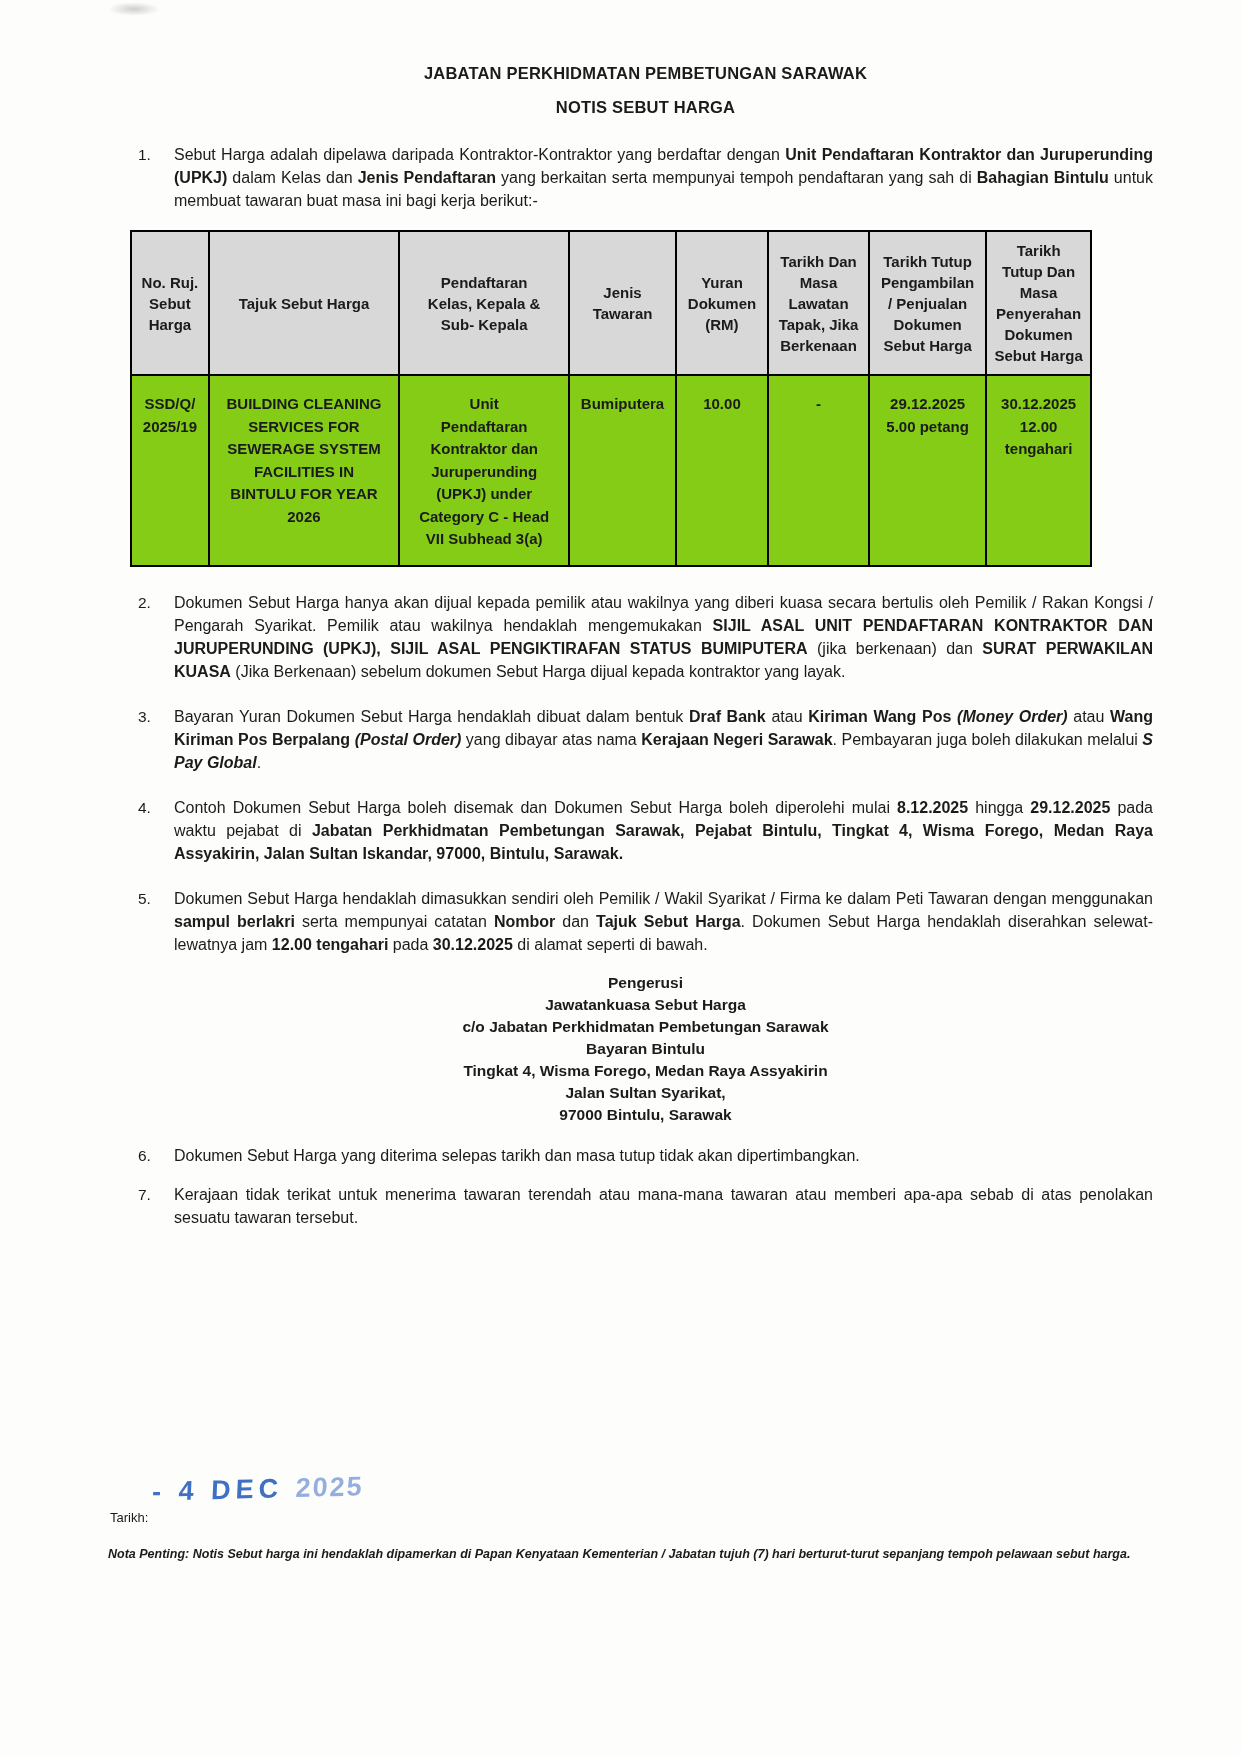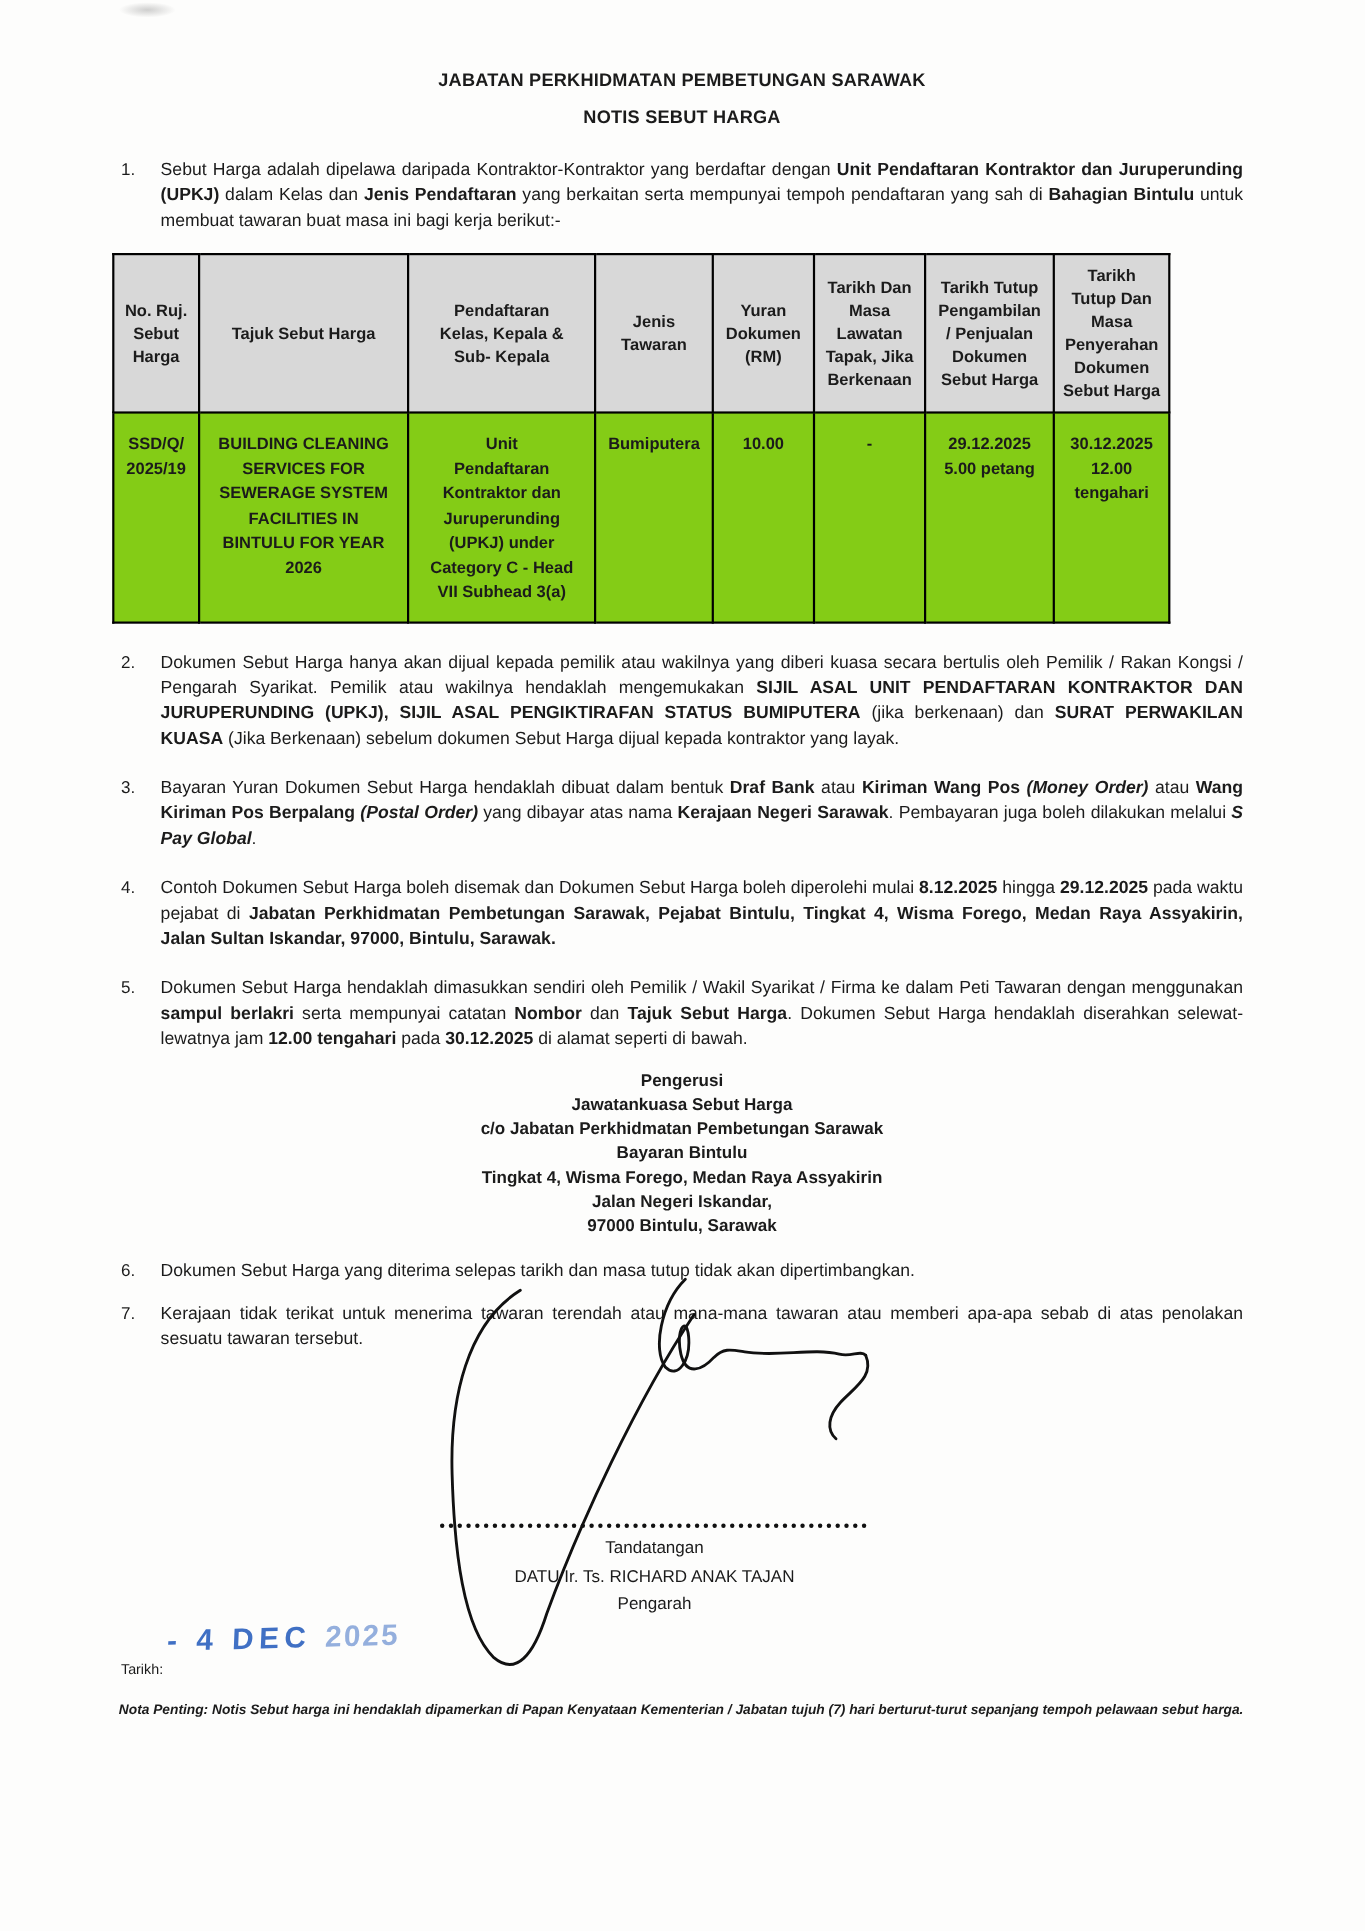--- a/index.html
+++ b/index.html
@@ -14,21 +14,21 @@
     font-family: "Liberation Sans", sans-serif;
     overflow: hidden;
   }
   .scan-smudge {
     position: absolute;
     left: 108px; top: 2px;
     width: 52px; height: 14px;
     background: radial-gradient(ellipse at center, rgba(120,120,120,.35), rgba(120,120,120,0) 70%);
     border-radius: 50%;
   }
-  .content { padding: 60px 111px 0 110px; }
+  .content { padding: 60px 88px 0 110px; margin-left: 28px; }
   .doc-title, .doc-subtitle {
     text-align: center;
     font-weight: 700;
     font-size: 16.5px;
     letter-spacing: .2px;
   }
   .doc-title { margin-top: 4px; }
   .doc-subtitle { margin-top: 15px; }
 
   .item { display: flex; margin-top: 22px; }
@@ -219,45 +219,34 @@
       <span class="num">5.</span>
       <div class="txt"><span>Dokumen Sebut Harga hendaklah dimasukkan sendiri oleh Pemilik / Wakil Syarikat / Firma ke dalam Peti Tawaran dengan menggunakan </span><span style="font-weight: 700;">sampul berlakri</span><span> serta mempunyai catatan </span><span style="font-weight: 700;">Nombor</span><span> dan </span><span style="font-weight: 700;">Tajuk Sebut Harga</span><span>. Dokumen Sebut Harga hendaklah diserahkan selewat-lewatnya jam </span><span style="font-weight: 700;">12.00 tengahari</span><span> pada </span><span style="font-weight: 700;">30.12.2025</span><span> di alamat seperti di bawah.</span></div>
     </div>
 
     <div class="address-block">
       <div>Pengerusi</div>
       <div>Jawatankuasa Sebut Harga</div>
       <div>c/o Jabatan Perkhidmatan Pembetungan Sarawak</div>
       <div>Bayaran Bintulu</div>
       <div>Tingkat 4, Wisma Forego, Medan Raya Assyakirin</div>
-      <div>Jalan Negeri Iskandar,</div>
+      <div>Jalan Sultan Syarikat,</div>
       <div>97000 Bintulu, Sarawak</div>
     </div>
 
     <div class="item" style="margin-top:18px">
       <span class="num">6.</span>
       <div class="txt"><span>Dokumen Sebut Harga yang diterima selepas tarikh dan masa tutup tidak akan dipertimbangkan.</span></div>
     </div>
     <div class="item" style="margin-top:16px">
       <span class="num">7.</span>
       <div class="txt"><span>Kerajaan tidak terikat untuk menerima tawaran terendah atau mana-mana tawaran atau memberi apa-apa sebab di atas penolakan sesuatu tawaran tersebut.</span></div>
     </div>
   </div>
 
-  <div class="sig-area">
-    <div class="sig-dotted"></div>
-    <div class="sig-label">Tandatangan</div>
-    <div class="sig-name">DATU Ir. Ts. RICHARD ANAK TAJAN</div>
-    <div class="sig-role">Pengarah</div>
-    <svg class="sig-svg" width="400" height="380" viewBox="0 0 400 380" fill="none">
-      <path d="M 78 18 C 30 48, 14 115, 16 185 C 18 255, 26 325, 54 352 C 74 369, 90 350, 102 312 C 132 230, 184 118, 236 40" stroke="#111" stroke-width="2.6" stroke-linecap="round"></path>
-      <path d="M 228 8 C 206 30, 198 72, 210 88 C 221 99, 233 82, 231 60 C 229 40, 219 54, 224 76 C 229 97, 244 90, 254 79 C 263 70, 270 72, 282 74 C 312 79, 344 70, 368 76 C 379 79, 387 72, 392 77" stroke="#111" stroke-width="2.6" stroke-linecap="round"></path>
-      <path d="M 392 77 C 400 96, 382 106, 369 120 C 358 132, 356 145, 365 153" stroke="#111" stroke-width="2.6" stroke-linecap="round"></path>
-    </svg>
-  </div>
 
   <div class="date-stamp">
     <span>- 4 DEC</span>&nbsp;<span class="year">2025</span>
   </div>
   <div class="date-label">Tarikh:</div>
 
   <div class="footer-note"><span style="font-weight: 700; font-style: italic;">Nota Penting: </span><span style="font-weight: 700; font-style: italic;">Notis Sebut harga ini hendaklah dipamerkan di Papan Kenyataan Kementerian / Jabatan tujuh (7) hari berturut-turut sepanjang tempoh pelawaan sebut harga.</span></div>
 </div>
 
 </body></html>

